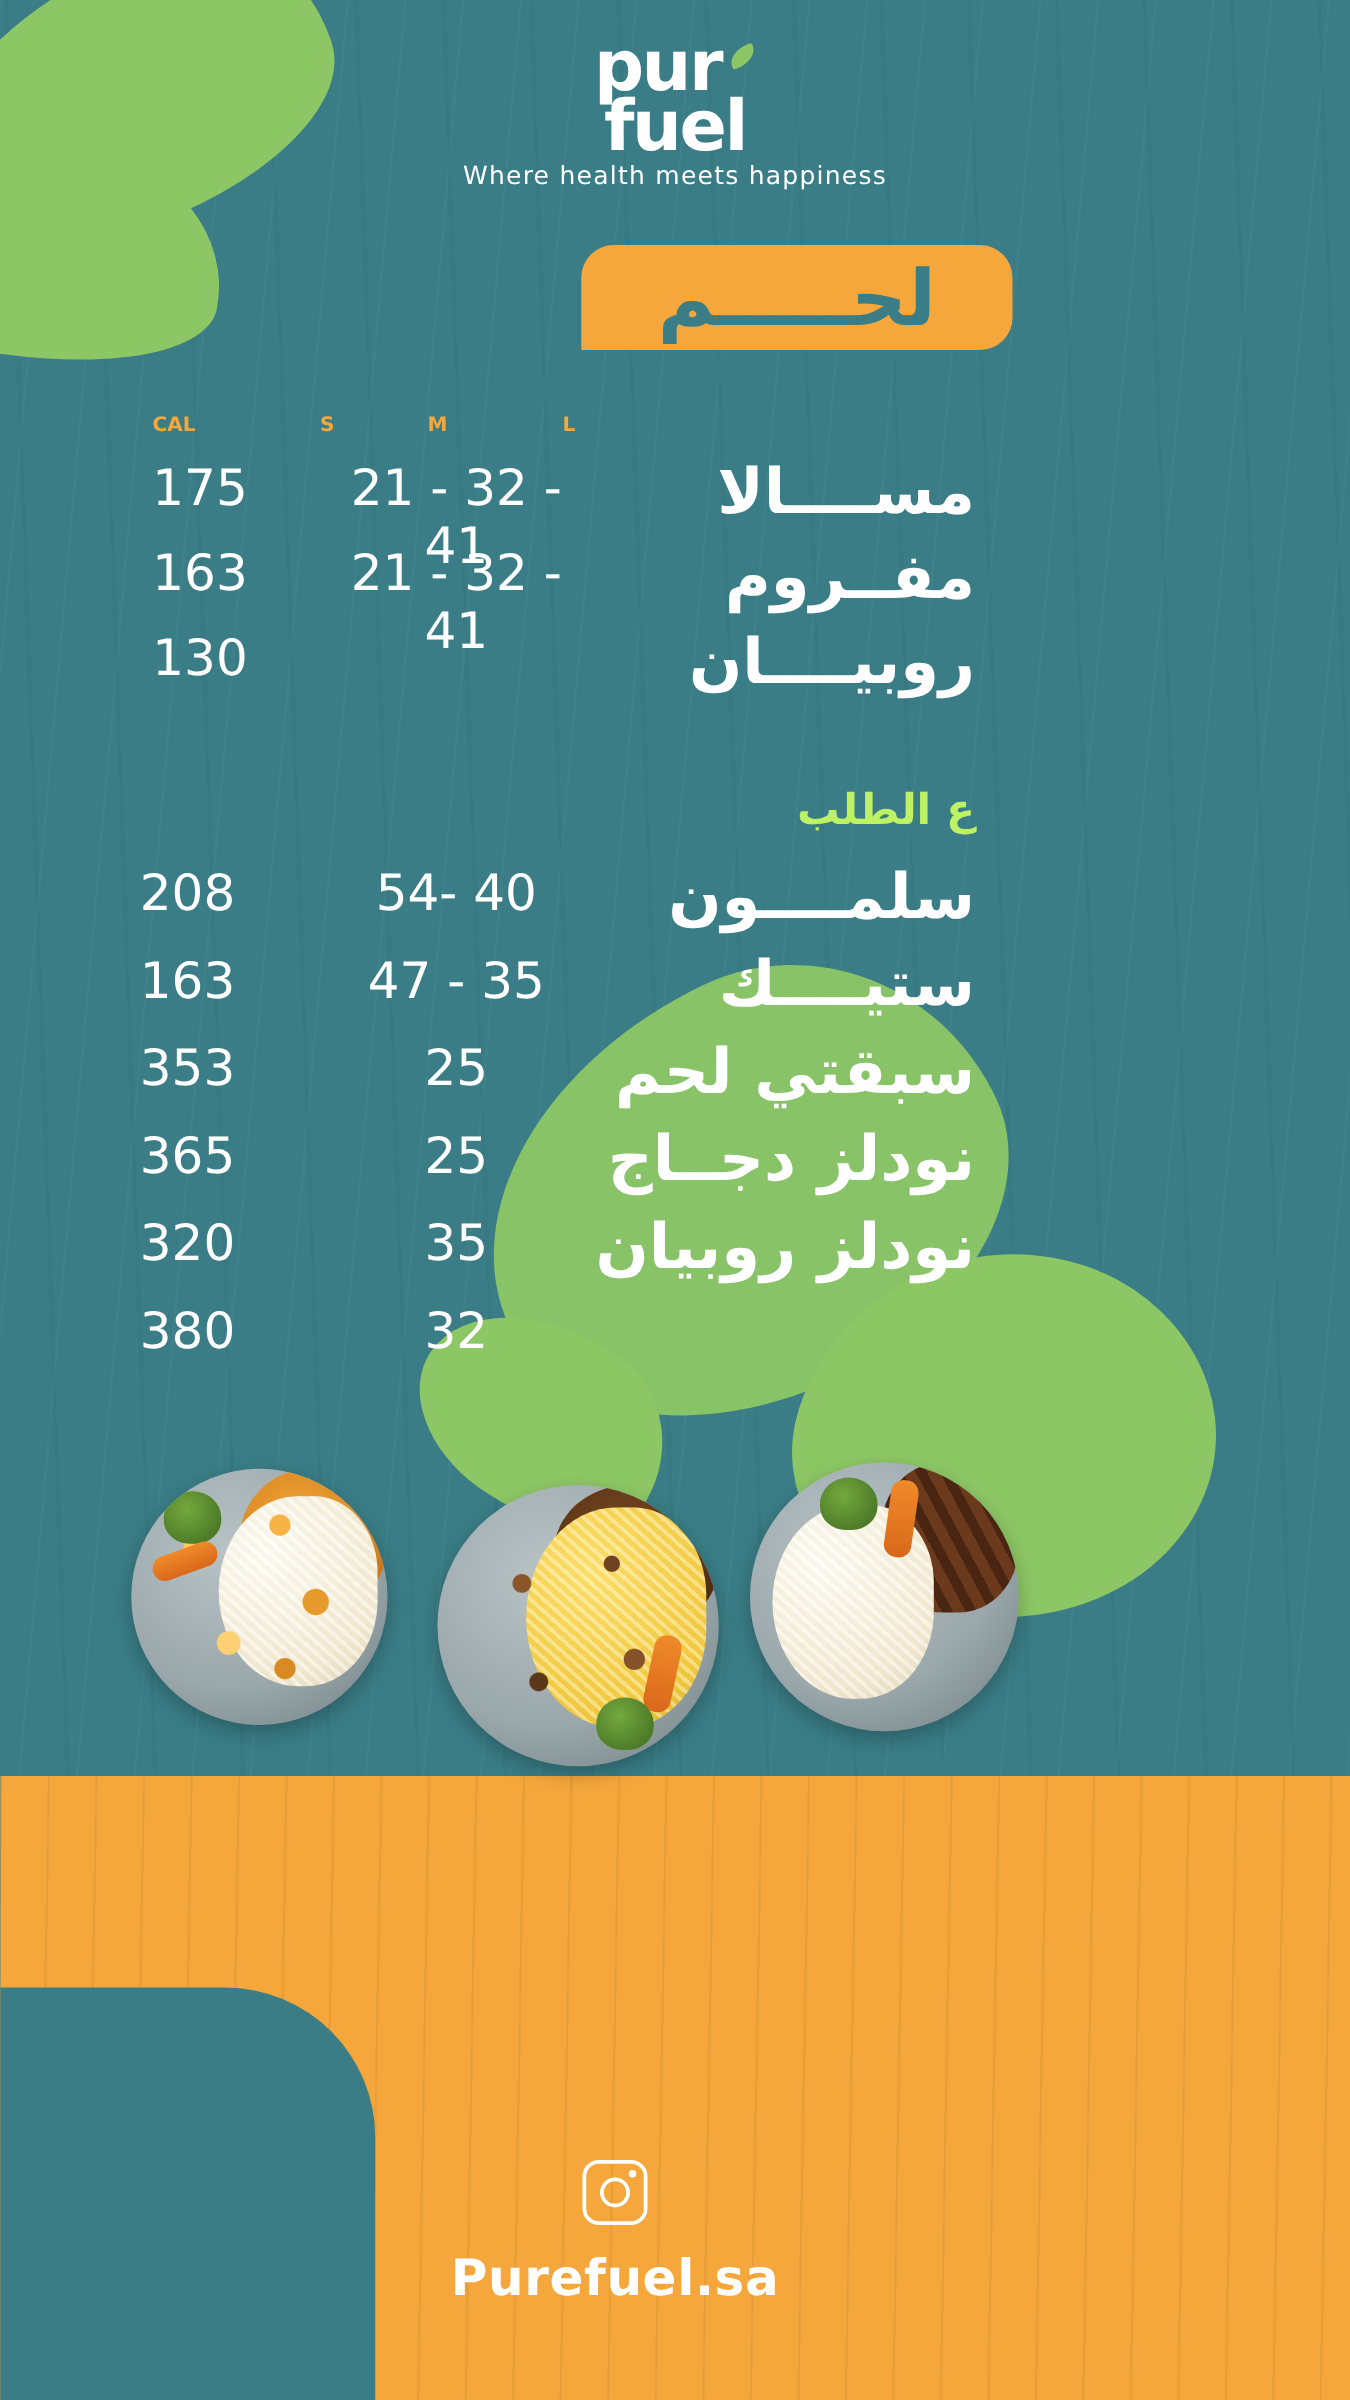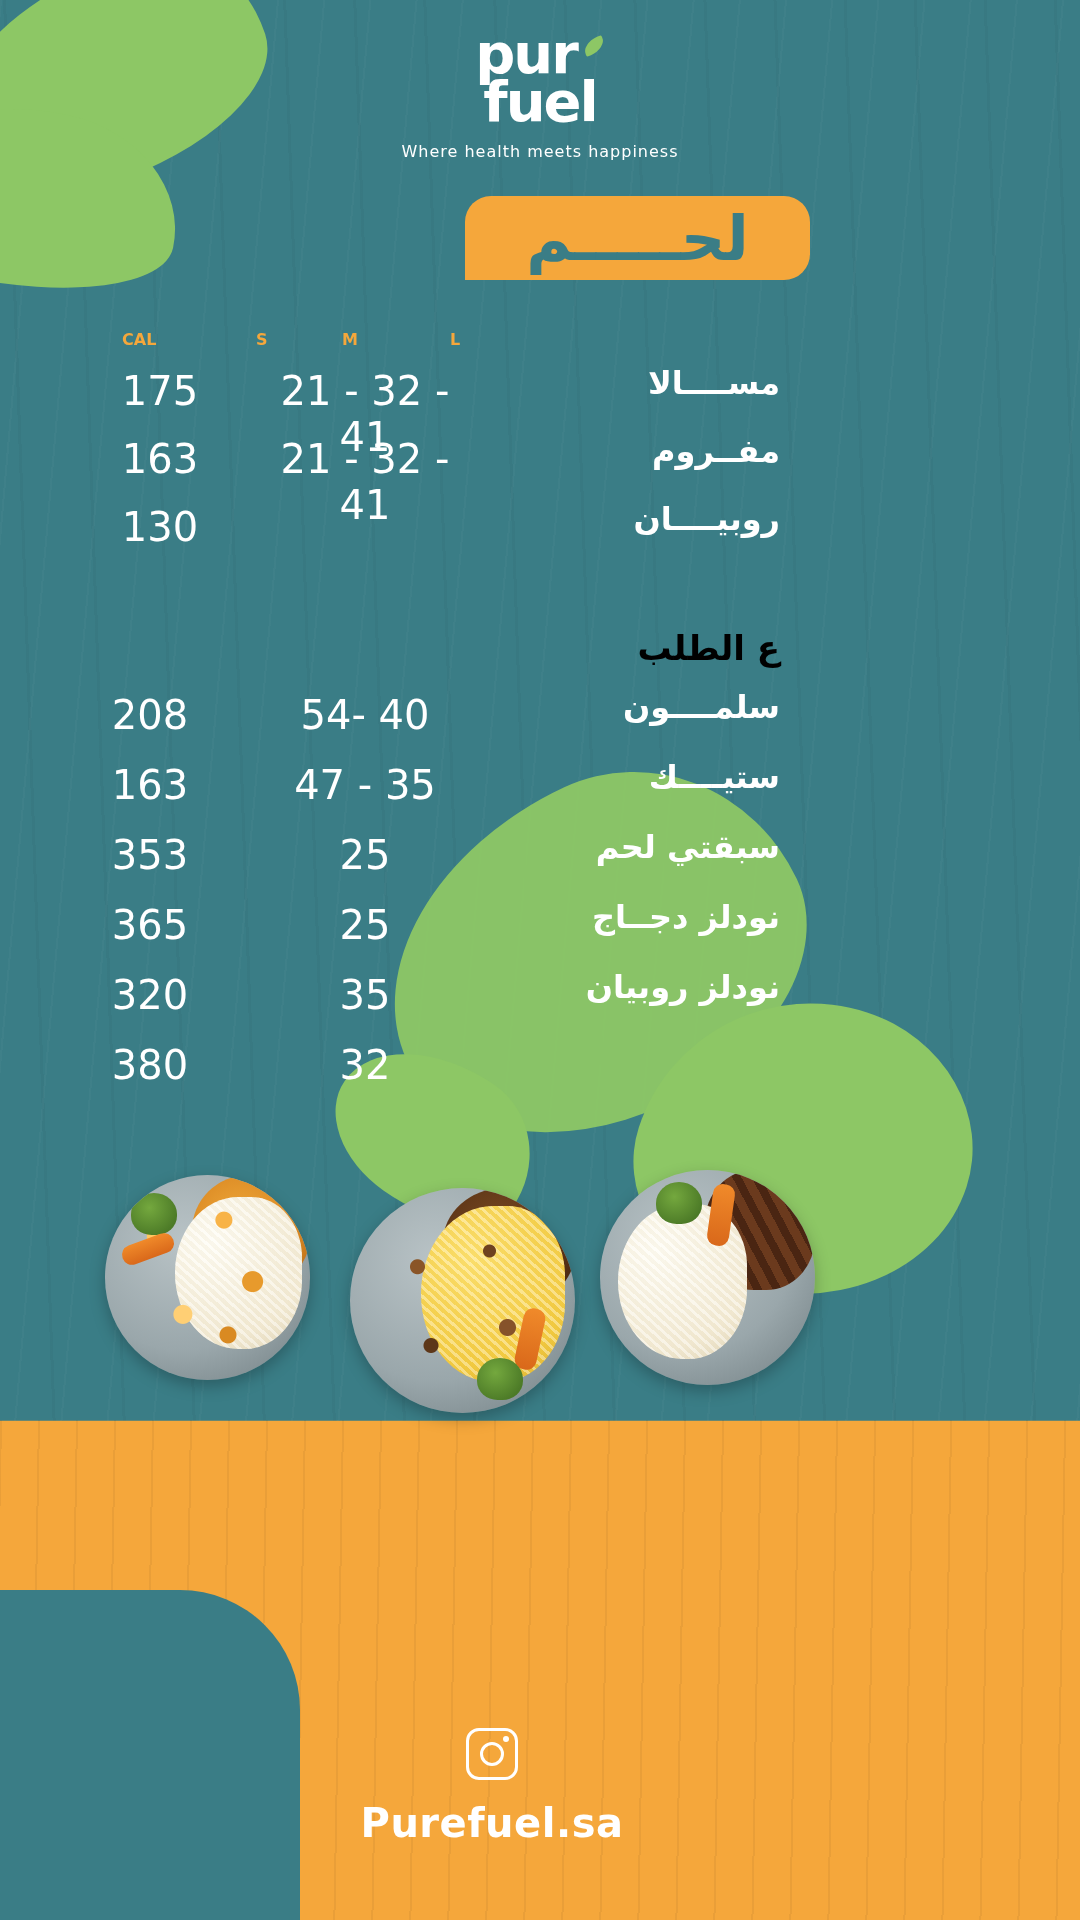--- a/index.html
+++ b/index.html
@@ -53,21 +53,21 @@
     font-weight:bold;color:#ffffff;font-size:56px;line-height:52px;
     letter-spacing:-2px;direction:ltr;
   }
   .logo-word .l2{display:block;margin-top:-4px;}
   .logo-leaf{
     display:inline-block;width:22px;height:14px;background:#8dc765;
     border-radius:80% 10% 80% 10%;transform:rotate(-25deg);
     margin-left:6px;vertical-align:super;
   }
   .logo-tag{
-    color:#ffffff;font-size:16px;letter-spacing:1px;margin-top:14px;direction:ltr;
+    color:#ffffff;font-size:20px;letter-spacing:1px;direction:ltr;
     font-family:"DejaVu Sans","Liberation Sans",sans-serif;
   }
 
   
   .title-banner{
     position:absolute;top:196px;right:270px;
     width:345px;height:84px;background:#f5a73b;
     border-radius:26px 26px 26px 0;
     display:flex;align-items:center;justify-content:center;
   }
@@ -85,38 +85,38 @@
   .hdr .cal{position:absolute;left:122px;}
   .hdr .s{position:absolute;left:256px;}
   .hdr .m{position:absolute;left:342px;}
   .hdr .l{position:absolute;left:450px;}
 
   .row{
     position:relative;height:68px;
   }
   .row .name{
     position:absolute;right:300px;top:0;width:480px;text-align:right;
-    color:#ffffff;font-size:32px;font-weight:bold;letter-spacing:1px;
+    color:#ffffff;font-size:50px;font-weight:bold;letter-spacing:1px;
     white-space:nowrap;
   }
   .row .price{
     position:absolute;left:250px;top:4px;width:230px;text-align:center;
     color:#ffffff;font-size:40px;direction:ltr;
   }
   .row .cal{
     position:absolute;left:105px;top:4px;width:110px;text-align:center;
     color:#ffffff;font-size:40px;direction:ltr;
   }
 
   .section-label{
     position:relative;height:60px;margin-top:60px;
   }
   .section-label span{
     position:absolute;right:300px;top:0;width:480px;text-align:right;
-    color:#000000;font-size:34px;font-weight:bold;
+    color:#bef264;font-size:34px;font-weight:bold;
   }
 
   .rows2 .row{height:70px;}
   .rows2 .row .price{left:245px;width:240px;}
   .rows2 .row .cal{left:85px;width:130px;}
 
   
   .dishes{position:absolute;left:0;top:1160px;width:1080px;height:220px;z-index:6;}
   .dish{
     position:absolute;width:205px;height:205px;border-radius:50%;

